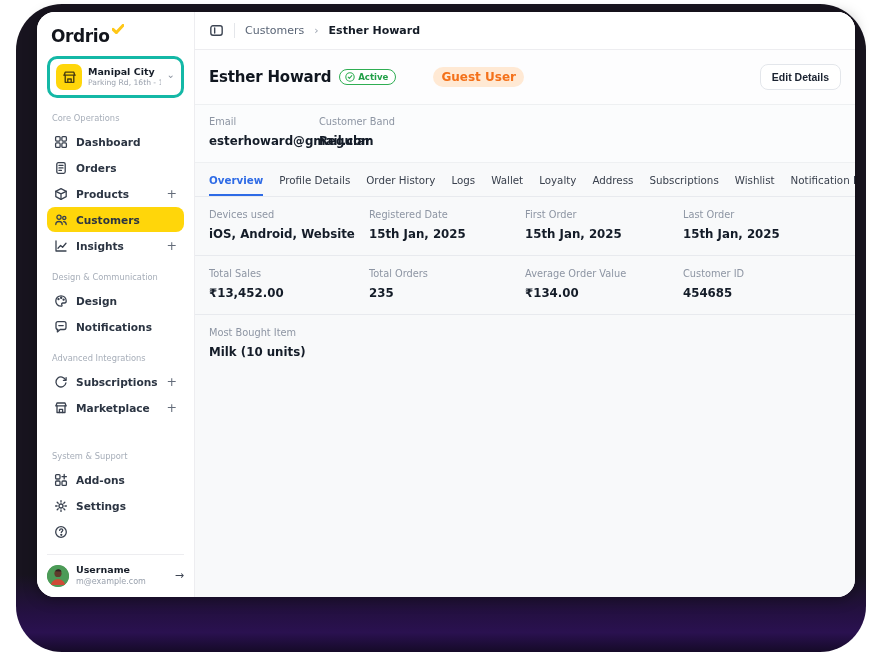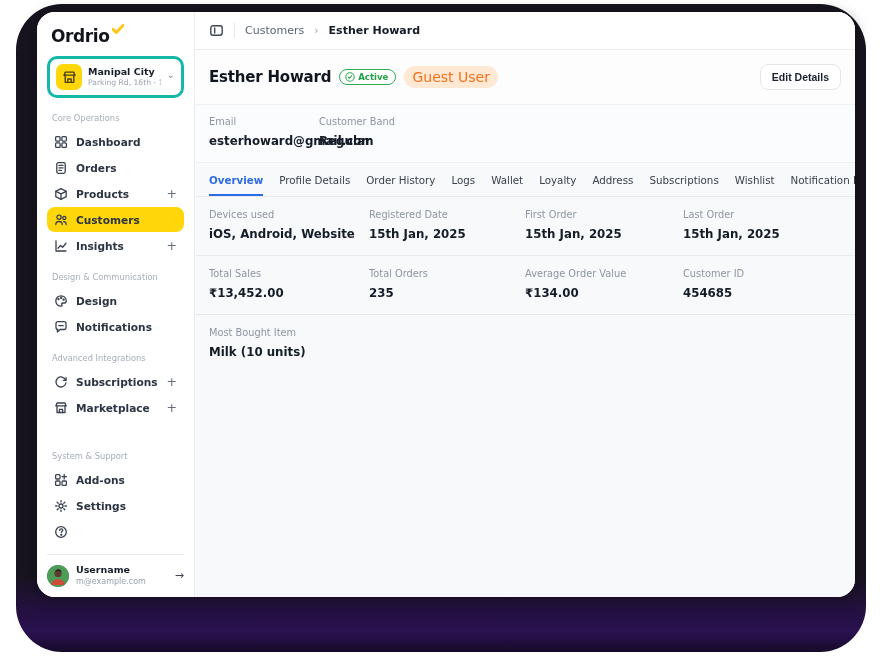--- a/index.html
+++ b/index.html
@@ -47,21 +47,21 @@
   .topbar{height:37px;min-height:37px;background:#fff;border-bottom:1px solid #ededf0;display:flex;align-items:center;padding:0 14px;gap:10px;}
   .toggle-btn{display:flex;align-items:center;cursor:pointer;}
   .tb-divider{width:1px;height:15px;background:#e4e6ea;}
   .crumb-parent{font-size:11px;color:#5a6576;cursor:pointer;}
   .crumb-sep{font-size:11px;color:#9aa2ae;}
   .crumb-current{font-size:11px;font-weight:700;color:#141b26;}
   .cust-header{background:#fdfdfe;border-bottom:1px solid #eef0f2;padding:14px 14px;display:flex;align-items:center;gap:8px;}
   .cust-name{font-size:15px;font-weight:800;color:#10161f;letter-spacing:-.2px;}
   .badge-active{display:inline-flex;align-items:flex-end;gap:3px;border:1px solid #2fae53;color:#23a048;border-radius:999px;
     padding:2px 7px 2px 5px;font-size:8.6px;font-weight:700;background:#fff;}
-  .badge-guest{background:#ffe9d4;color:#f4711a;border-radius:999px;padding:3px 8px;font-size:14px;font-weight:400;}
+  .badge-guest{background:#ffe9d4;color:#f4711a;border-radius:999px;padding:3px 8px;font-size:12px;font-weight:700;margin-left:29px;}
   .edit-btn{margin-left:auto;background:#fff;border:1px solid #e3e6eb;border-radius:8px;padding:6px 11px;
     font-size:10.5px;font-weight:700;color:#1a2230;cursor:pointer;}
   .contact-band{background:#fbfcfd;border-bottom:1px solid #eef0f2;padding:11px 14px 14px;display:grid;grid-template-columns:110px 155px 1fr;}
   .field .flabel{font-size:9.8px;color:#8d95a3;margin-bottom:7px;}
   .field .fvalue{font-size:11.8px;font-weight:700;color:#141c28;}
   .tabs{display:flex;gap:16px;padding:11px 14px 0;border-bottom:1px solid #e8eaee;}
   .tab{font-size:10.3px;color:#39404d;padding-bottom:8px;border-bottom:2px solid transparent;white-space:nowrap;cursor:pointer;}
   .tab.active{color:#2e6be6;font-weight:700;border-bottom-color:#2e6be6;}
   .detail-row{display:grid;grid-template-columns:160px 156px 158px 1fr;padding:12px 14px 14px;border-bottom:1px solid #e8eaee;}
   .detail-row.last{border-bottom:none;}

